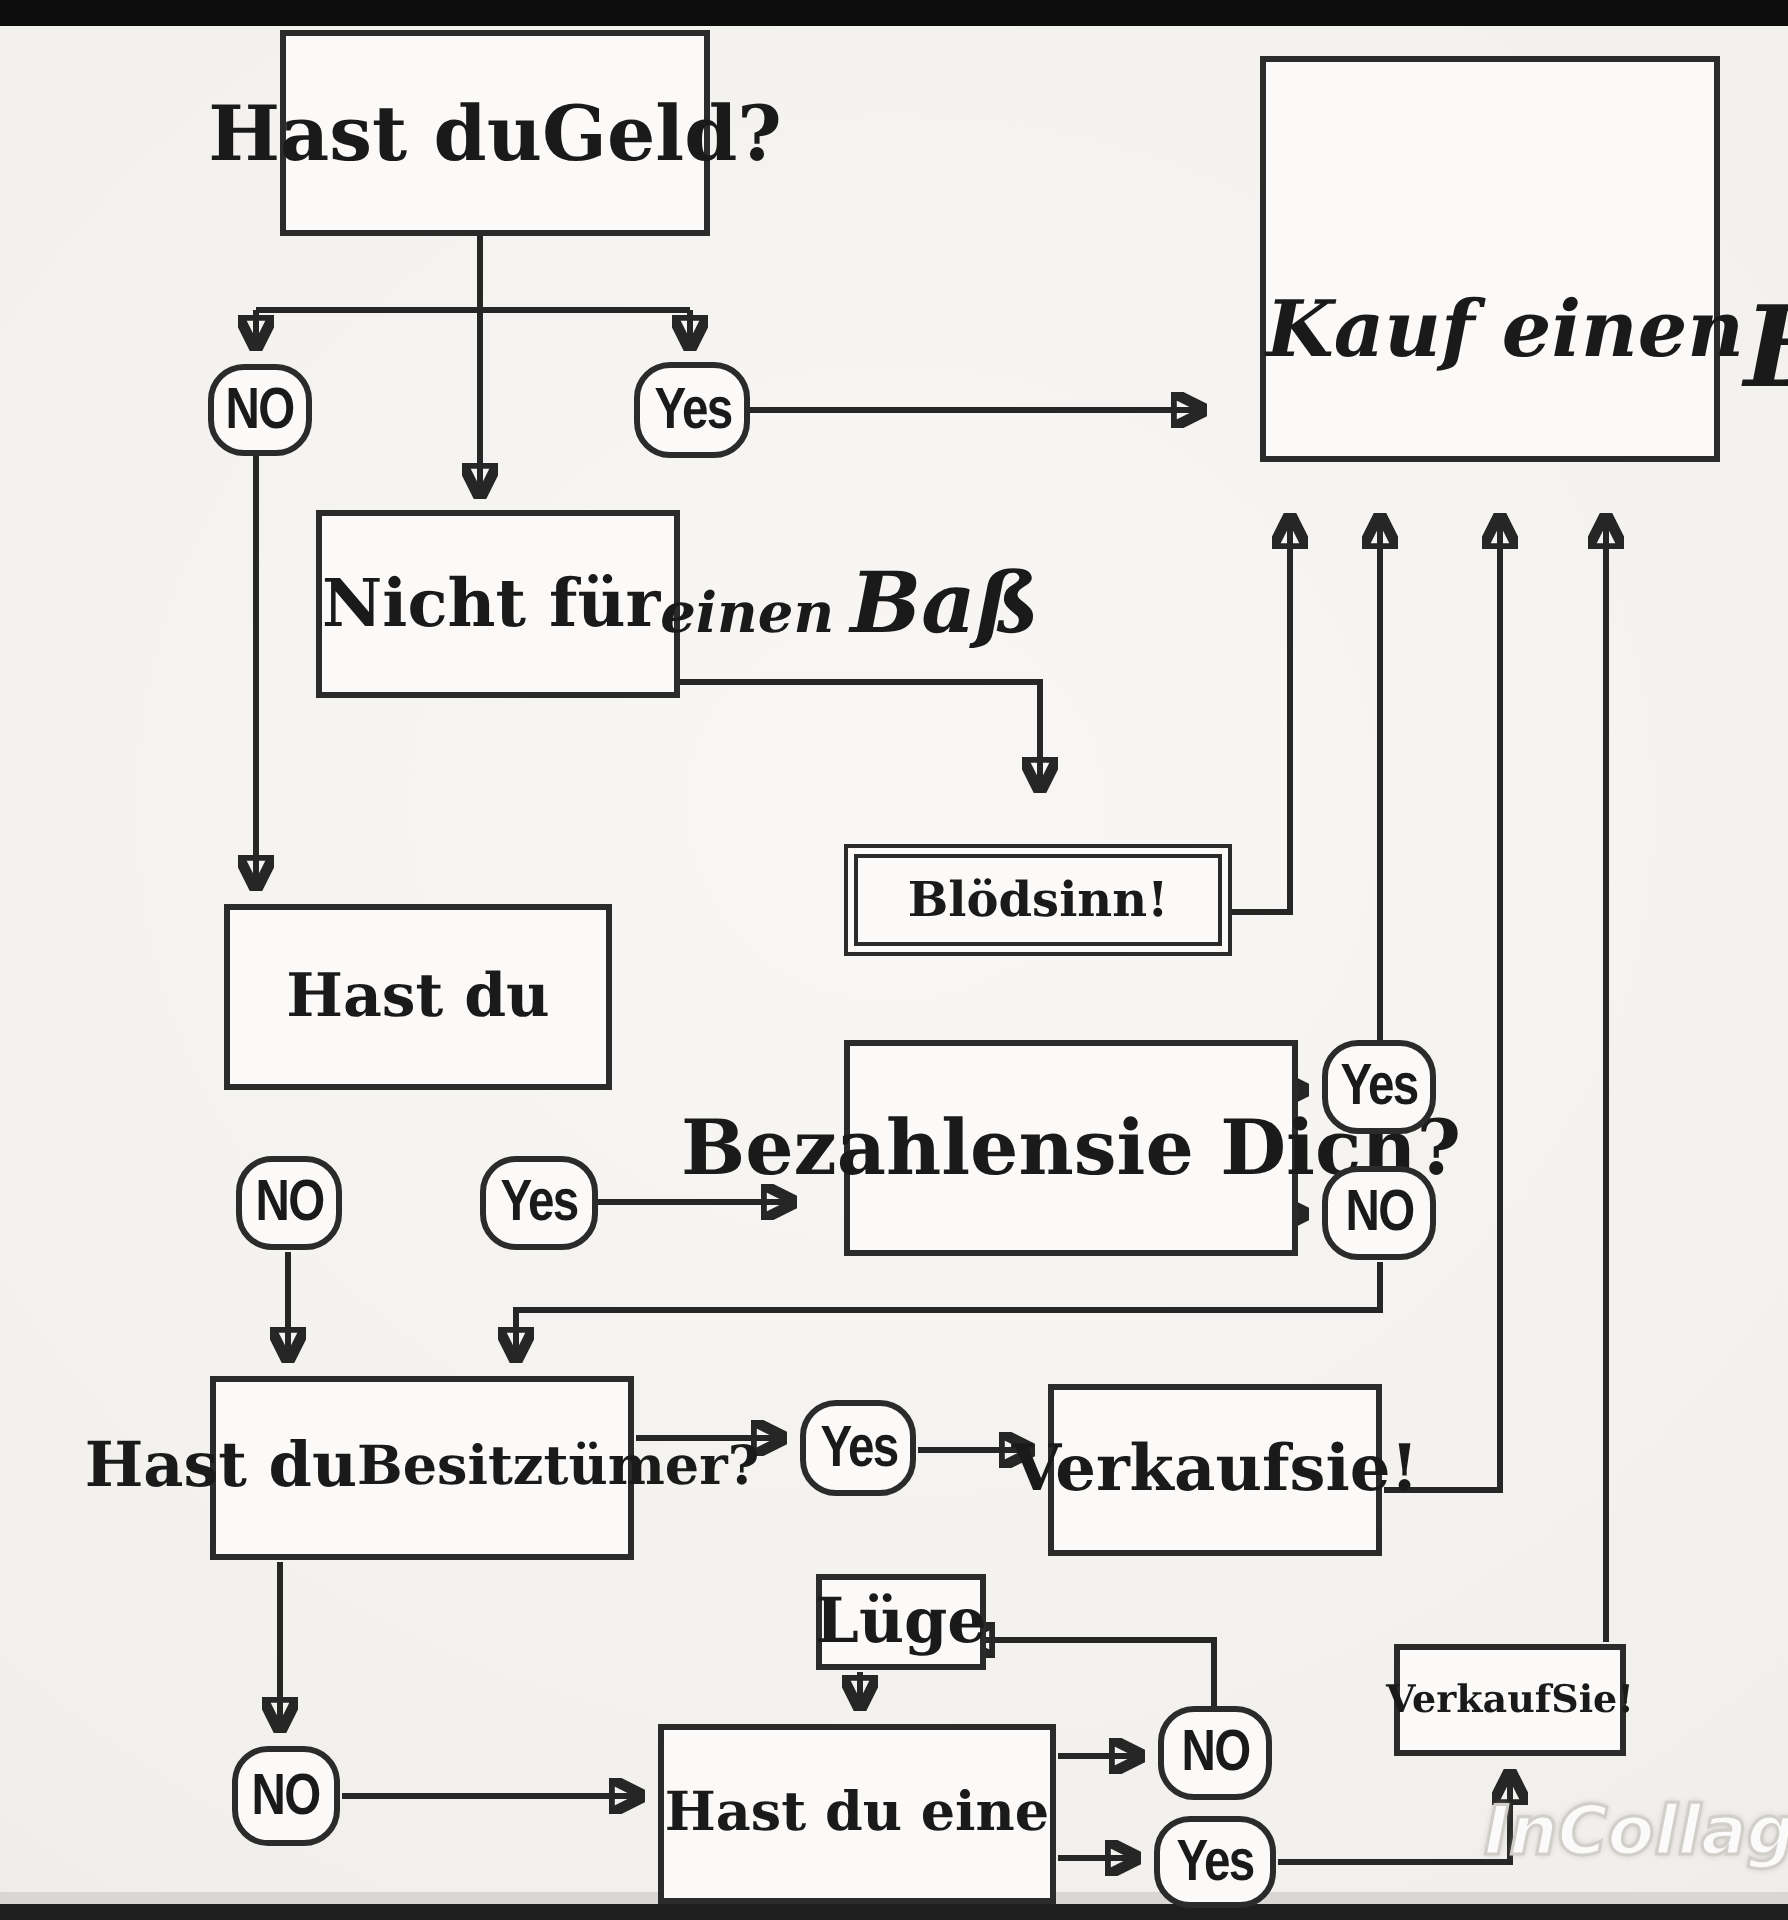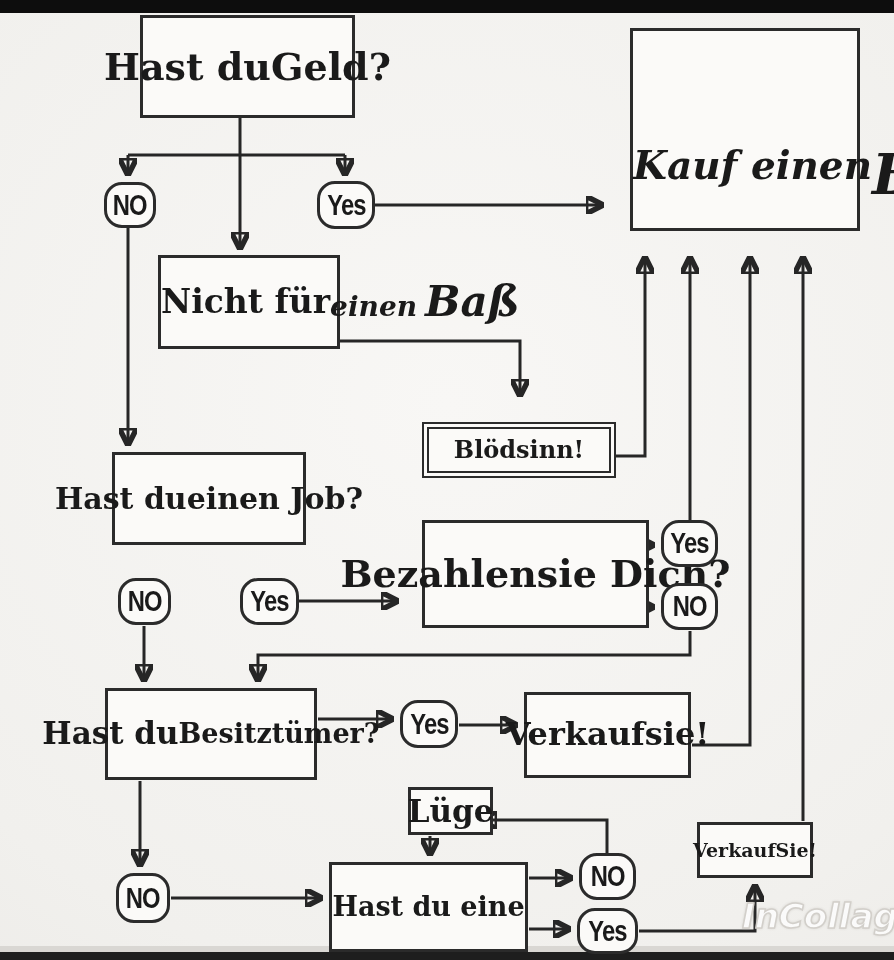--- a/index.html
+++ b/index.html
@@ -132,21 +132,20 @@
       <span class="l2a">einen</span><span class="l2b">Baß</span>
     </div>
   </div>
 
   <div class="box" id="node-bloedsinn">
     <div>Blödsinn!</div>
   </div>
 
   <div class="box" id="node-job">
     <div class="l1">Hast du</div>
-    <div class="l2">einen Job?</div>
   </div>
 
   <div class="box tag" id="node-job-no">
     <span class="sq">NO</span>
   </div>
   <div class="box tag" id="node-job-yes">
     <span class="sq">Yes</span>
   </div>
 
   <div class="box" id="node-bezahlen">

